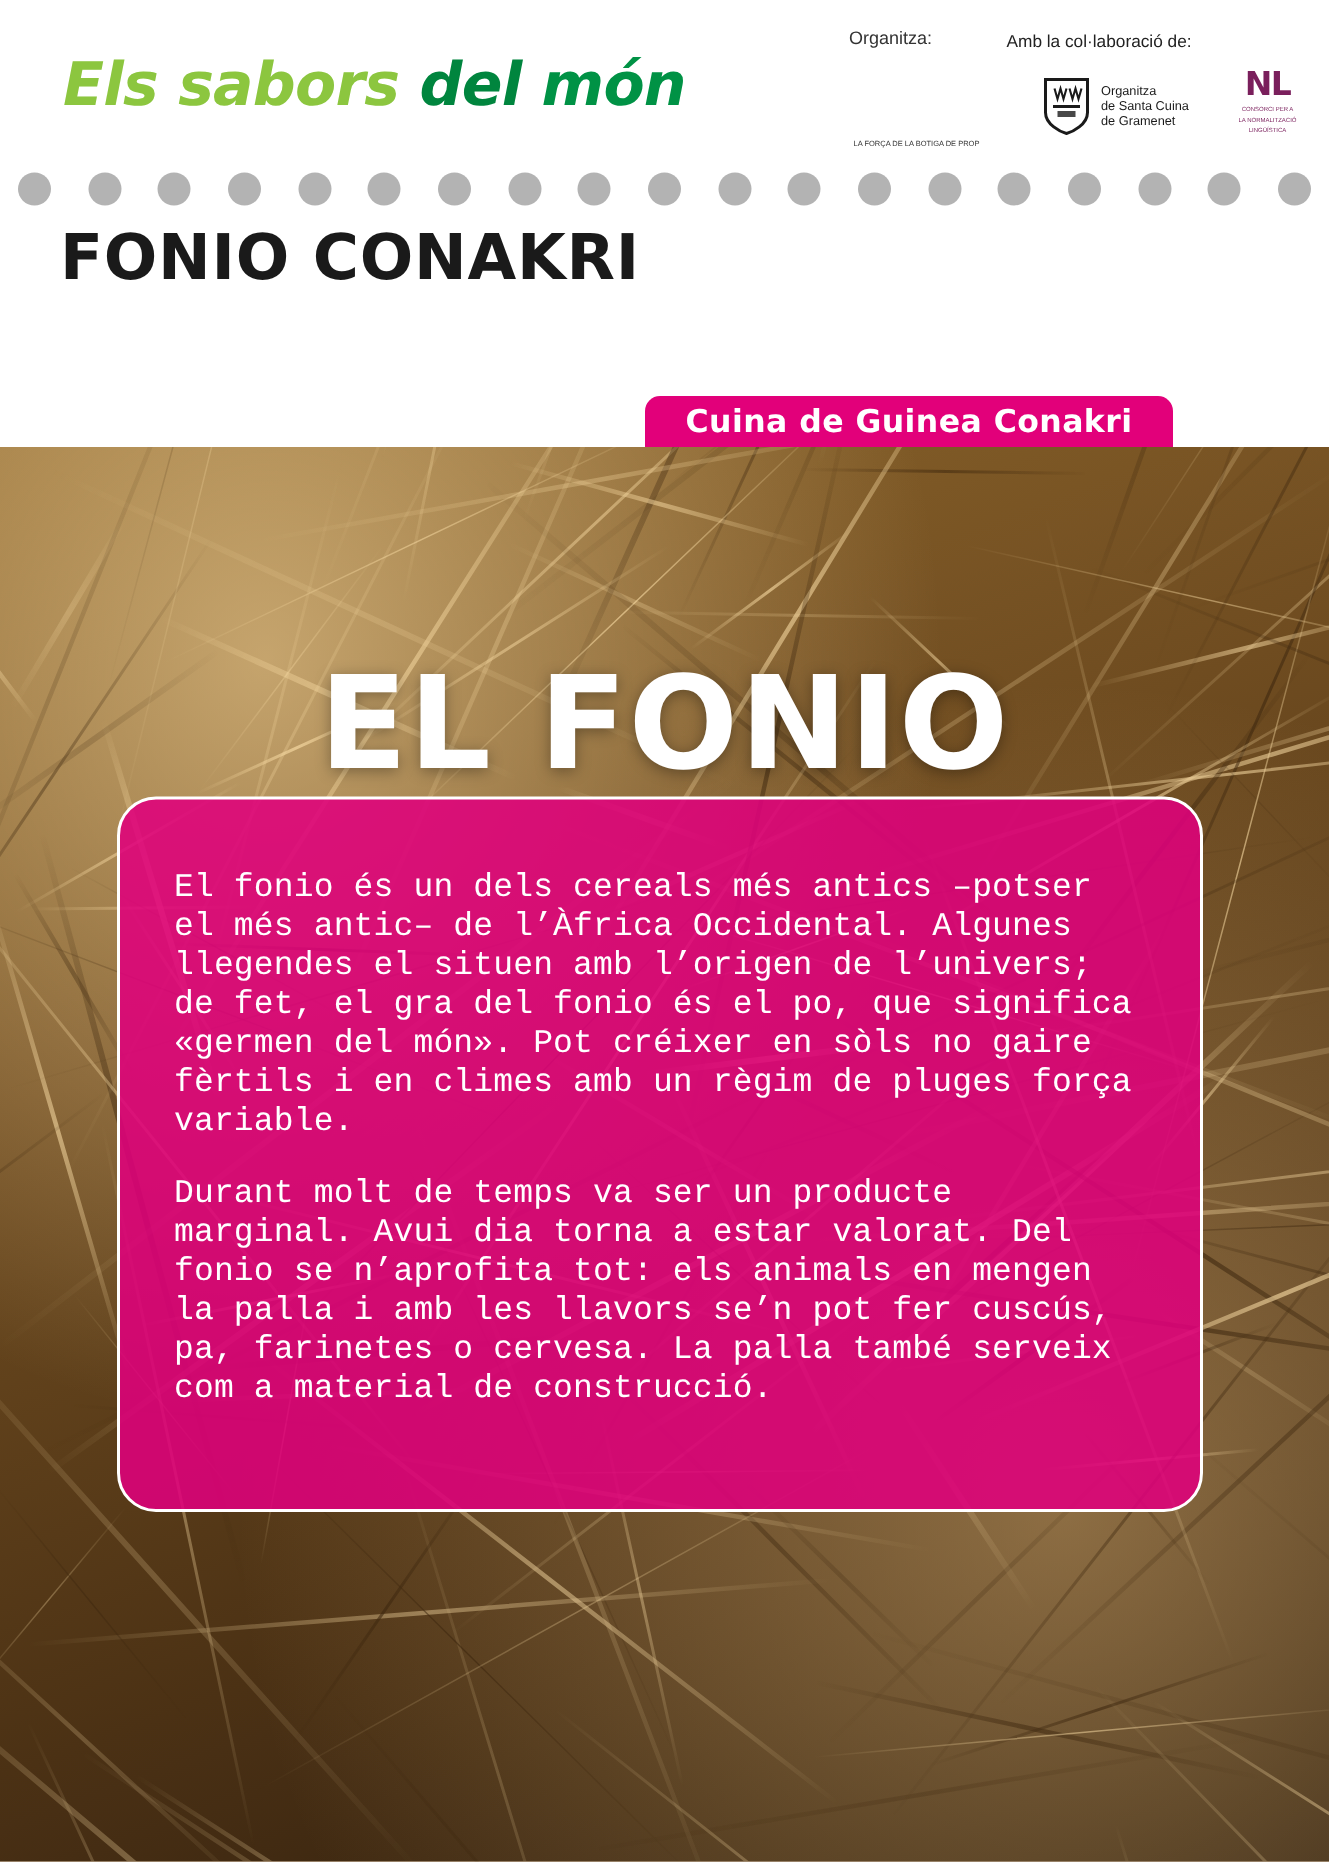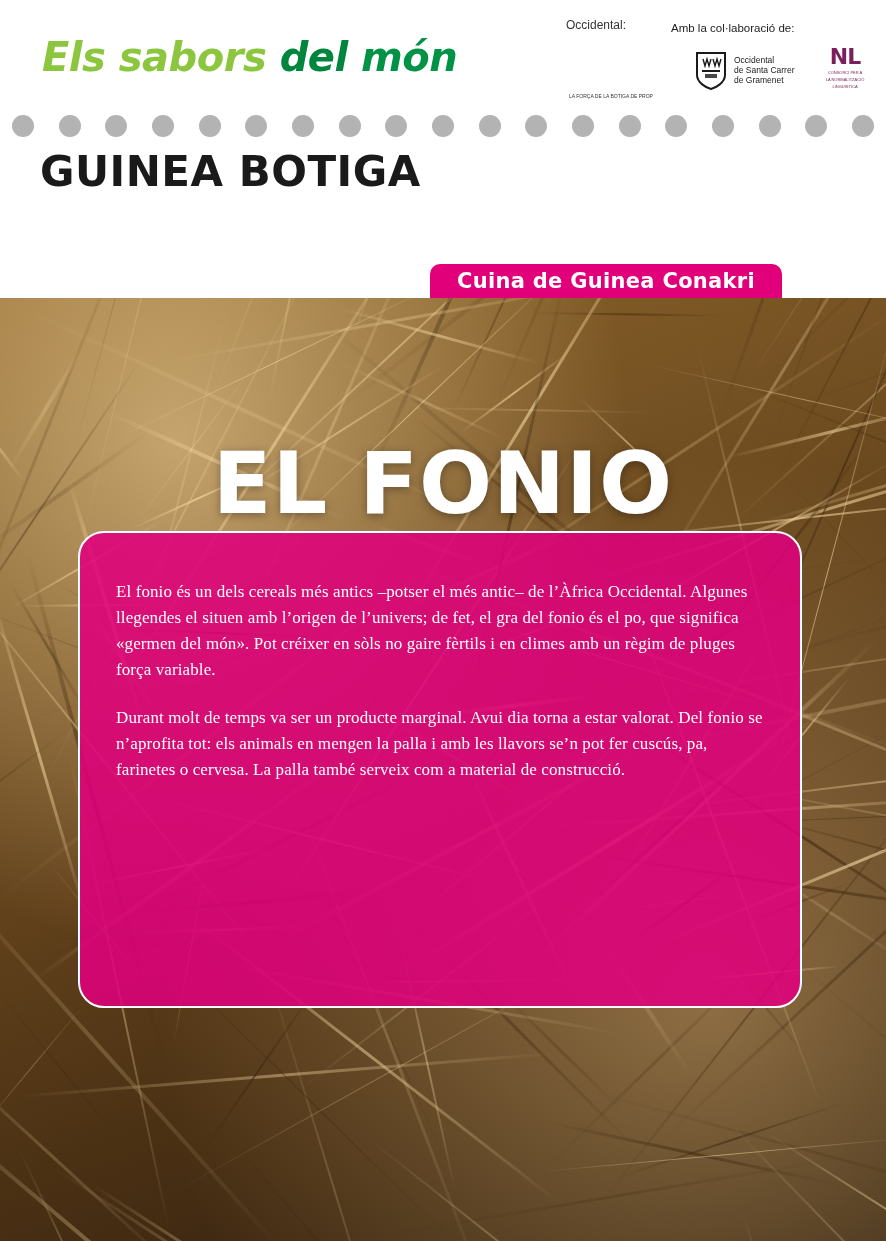--- a/index.html
+++ b/index.html
@@ -260,56 +260,56 @@
     width: 724px;
     height: 477px;
     background: rgba(223, 0, 123, 0.88);
     border: 2px solid #ffffff;
     border-radius: 26px;
     padding: 46px 36px 20px 36px;
     color: #ffffff;
   }
   .panel p {
     margin: 0 0 22px 0;
-    font-family: Liberation Serif, serif;
-    font-size: 17px;
+    font-family: Liberation Mono, monospace;
+    font-size: 22px;
     line-height: 26px;
     letter-spacing: 0.1px;
   }
 </style>
 </head>
 <body>
 
 <div class="header">
 
   <div class="brand">
     <span class="b1">Els sabors</span>
     <span class="b2">del</span>
     <span class="b3">món</span>
   </div>
 
-  <div class="organitza">Occidental:</div>
+  <div class="organitza">Organitza:</div>
 
   <div class="fondo-caption">LA FORÇA DE LA BOTIGA DE PROP</div>
 
   <div class="collab-label">Amb la col·laboració de:</div>
 
   <div class="ajuntament">
     <span class="shield">
       <svg width="34" height="40" viewBox="0 0 34 40">
         <path d="M3 3 h28 v22 c0 8 -10 13 -14 14 c-4 -1 -14 -6 -14 -14 z" fill="#ffffff" stroke="#1a1a1a" stroke-width="2"></path>
         <path d="M9 9 l2 7 l2 -7 l2 7 l2 -7" fill="none" stroke="#1a1a1a" stroke-width="1.4"></path>
         <path d="M19 9 l2 7 l2 -7 l2 7 l2 -7" fill="none" stroke="#1a1a1a" stroke-width="1.4"></path>
         <rect x="8" y="20" width="18" height="2" fill="#1a1a1a"></rect>
         <path d="M11 24 h12 v4 h-12 z" fill="#1a1a1a" opacity="0.8"></path>
       </svg>
     </span>
     <span class="ajuntament-text">
-      <span>Occidental</span><br>
-      <span>de Santa Carrer</span><br>
+      <span>Organitza</span><br>
+      <span>de Santa Cuina</span><br>
       <span>de Gramenet</span>
     </span>
   </div>
 
   <div class="consorci">
     <div class="cmark">NL</div>
     <div class="ctext">CONSORCI PER A</div>
     <div class="ctext">LA NORMALITZACIÓ</div>
     <div class="ctext">LINGÜÍSTICA</div>
   </div>
@@ -331,21 +331,21 @@
     <div class="dot" style="background: rgb(179, 179, 179);"></div>
     <div class="dot" style="background: rgb(179, 179, 179);"></div>
     <div class="dot" style="background: rgb(179, 179, 179);"></div>
     <div class="dot" style="background: rgb(179, 179, 179);"></div>
     <div class="dot" style="background: rgb(179, 179, 179);"></div>
     <div class="dot" style="background: rgb(179, 179, 179);"></div>
     <div class="dot" style="background: rgb(179, 179, 179);"></div>
   </div>
 
 <div class="title-block">
-  <h1 class="country">GUINEA BOTIGA</h1>
+  <h1 class="country">FONIO CONAKRI</h1>
 </div>
 
 <div class="cuisine-tab">Cuina  de Guinea Conakri</div>
 
 <div class="photo">
   <div class="photo-bg"></div>
   <div class="straws" id="straws">
       <div class="straw" style="left: 46.079%; top: 11.5475%; width: 246.868px; height: 2.32963px; transform: rotate(1.02126deg); opacity: 0.3;"></div>
       <div class="straw dark" style="left: 48.942%; top: 41.0824%; width: 267.908px; height: 3.34376px; transform: rotate(25.1907deg); opacity: 0.3;"></div>
       <div class="straw" style="left: 13.5078%; top: 67.1965%; width: 202.148px; height: 2.6812px; transform: rotate(-2.03909deg); opacity: 0.36;"></div>

